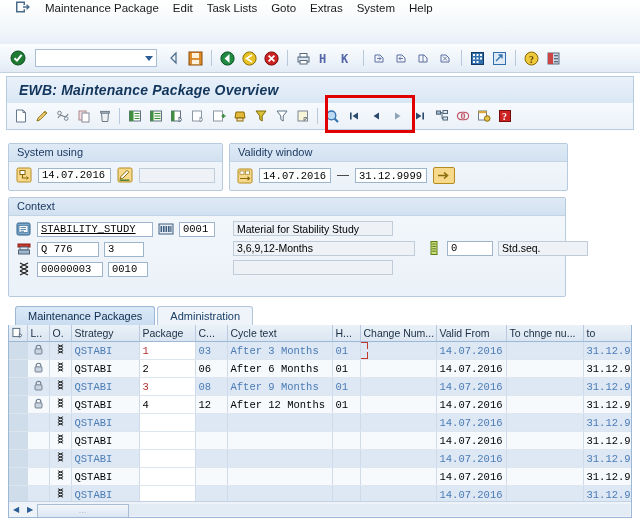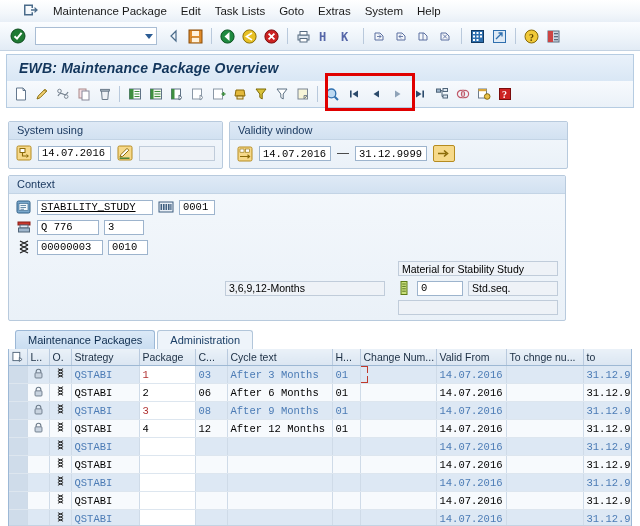--- a/index.html
+++ b/index.html
@@ -7,23 +7,23 @@
     width:640px;height:526px;overflow:hidden;
     background:#ffffff;
     font-family:"Liberation Sans", sans-serif;
     font-size:11px;color:#000;
     -webkit-font-smoothing:antialiased;
   }
   .app{position:relative;width:640px;height:526px;background:#ffffff;}
 
   
   .menubar{
-    display:flex;align-items:center;height:22px;
+    display:flex;height:44px;
     background:linear-gradient(180deg,#ffffff 0%,#f3f7fb 60%,#e8eff7 100%);
-    padding-left:20px;
+    padding-left:12px;
   }
   .menu-sysicon{
     width:18px;height:16px;margin:0 6px 0 2px;position:relative;flex:none;
   }
   .menu-sysicon svg{display:block;}
   .menu-item{
     padding:2px 7px;font-size:11.5px;color:#1a1a1a;white-space:nowrap;cursor:default;
   }
 
   
@@ -89,21 +89,21 @@
   .fld{
     height:15px;background:#fff;border:1px solid #9db4cd;
     font-family:"Liberation Mono", monospace;font-size:10.5px;
     display:flex;align-items:center;padding:0 3px;color:#000;box-sizing:border-box;
   }
   .fld.ro{background:#eef2f7;border:1px solid #c0ccda;font-family:"Liberation Sans",sans-serif;}
   .fld.empty{background:#eef2f7;border:1px solid #c0ccda;}
   .dash{width:12px;height:1px;background:#4a4a4a;}
 
   
-  .ctxgrid{display:flex;gap:6px;padding:5px 7px 5px 7px;flex-direction:column;}
+  .ctxgrid{display:flex;gap:6px;padding:5px 7px 19px 7px;}
   .ctxcol{display:flex;flex-direction:column;gap:4px;}
   .ctxline{display:flex;align-items:center;gap:5px;}
 
   
   .tabstrip{display:flex;align-items:flex-end;margin:9px 0 0 15px;height:19px;}
   .tab{
     height:18px;padding:0 12px;display:flex;align-items:center;font-size:11px;
     border:1px solid #b2c6da;border-bottom:none;
     border-radius:3px 3px 0 0;margin-right:2px;color:#1b3f66;background:#eef4fa;
   }
@@ -572,26 +572,26 @@
                     <path d="M4 10 L12 14 M12 10 L4 14"></path>
                   </g>
                 </svg>
             </span>
             <span class="fld" style="width:66px;">00000003</span>
             <span class="fld" style="width:40px;">0010</span>
           </div>
 
         </div>
 
-        <div class="ctxcol" style="align-items:flex-end;">
+        <div class="ctxcol" style="margin-left:12px;">
           <div class="ctxline">
             <span class="fld ro" style="width:160px;">Material for Stability Study</span>
           </div>
           <div class="ctxline">
-            <span class="fld ro" style="width:160px;">3,6,9,12-Months</span>
+            <span class="fld ro" style="width:182px;">3,6,9,12-Months</span>
             <span class="sapicon" style="margin-left:6px;">
               <svg width="16" height="16" viewBox="0 0 16 16">
                   <rect x="5" y="1.5" width="6" height="13" fill="#c9e07a" stroke="#5d7a16"></rect>
                   <path d="M6.2 4 H9.8 M6.2 6.4 H9.8 M6.2 8.8 H9.8 M6.2 11.2 H9.8" stroke="#3f5a0d" stroke-width=".8"></path>
                 </svg>
             </span>
             <span class="fld" style="width:46px;">0</span>
             <span class="fld ro" style="width:90px;">Std.seq.</span>
           </div>
           <div class="ctxline">

